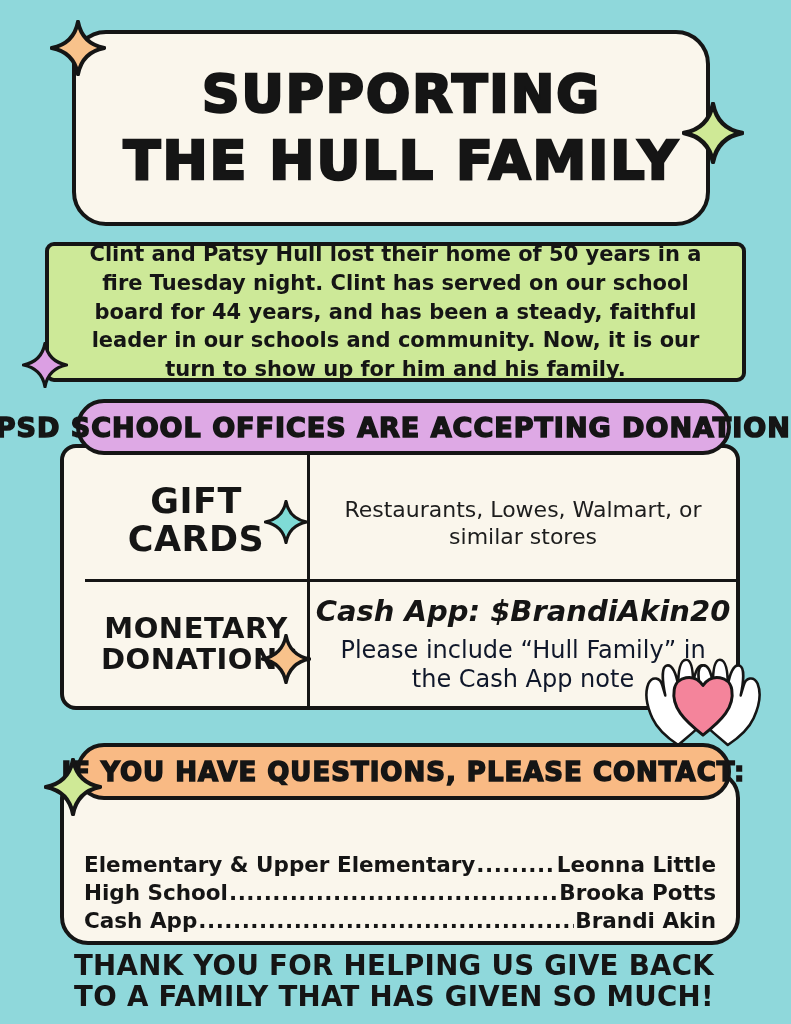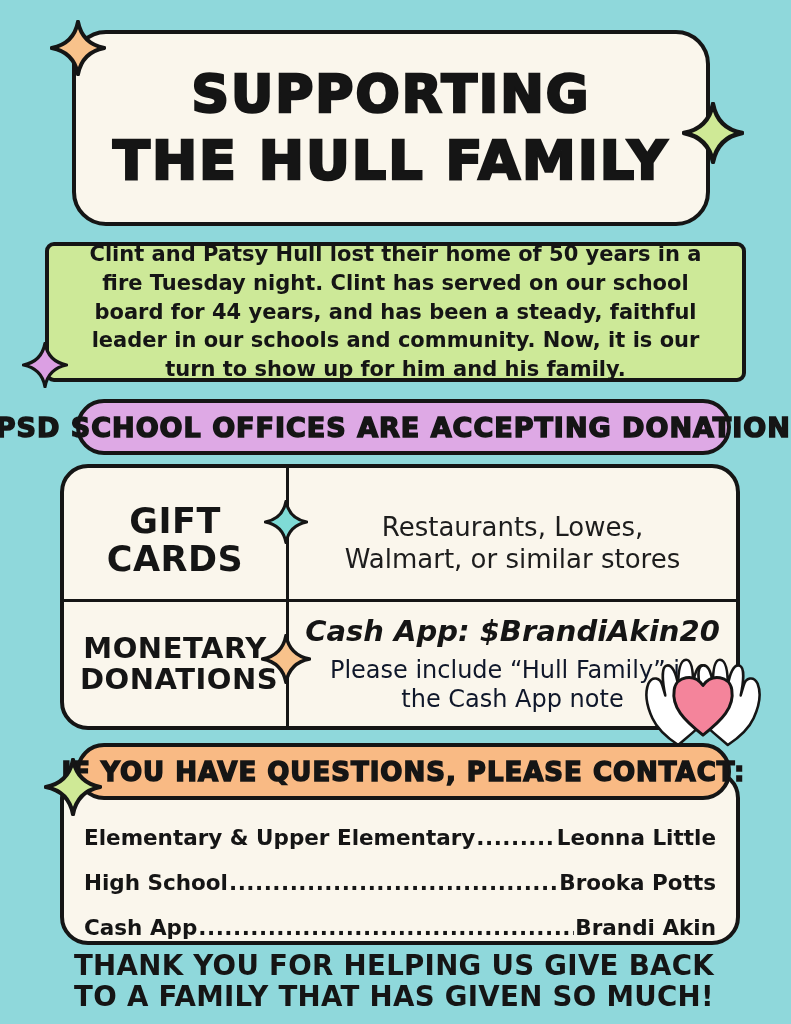--- a/index.html
+++ b/index.html
@@ -3,21 +3,21 @@
 <meta charset="utf-8">
 <style>
   :root{
     --bg:#8FD8DB; --card:#FAF6EC; --ink:#151515;
     --green:#CDE998; --purple:#DEA9E5; --orange:#F9BA84;
   }
   *{margin:0;padding:0;box-sizing:border-box;}
   body{background:#ffffff;font-family:"DejaVu Sans",sans-serif;}
   .poster{position:relative;width:791px;height:1024px;background:var(--bg);overflow:hidden;}
 
-  .box{position:absolute;background:var(--card);border:4px solid var(--ink);}
+  .box{position:absolute;background:var(--card);border:4px solid var(--ink);padding-left:21px;}
 
   
   .title-box{left:72px;top:30px;width:638px;height:196px;border-radius:34px;z-index:2;
     display:flex;flex-direction:column;align-items:center;justify-content:center;gap:14px;}
   .title-line{font-weight:bold;color:var(--ink);letter-spacing:2px;
     -webkit-text-stroke:2.6px var(--ink);paint-order:stroke fill;line-height:1;}
   .title-line.l1{font-size:52px;}
   .title-line.l2{font-size:54px;}
 
   
@@ -29,35 +29,35 @@
   .banner{position:absolute;left:76px;width:655px;border:4px solid var(--ink);border-radius:28px;z-index:4;
     display:flex;align-items:center;justify-content:center;}
   .banner-text{font-weight:bold;color:var(--ink);-webkit-text-stroke:1.5px var(--ink);
     paint-order:stroke fill;letter-spacing:1px;white-space:nowrap;}
   .banner-purple{top:399px;height:56px;background:var(--purple);}
   .banner-purple .banner-text{font-size:27px;}
   .banner-orange{top:743px;height:57px;background:var(--orange);}
   .banner-orange .banner-text{font-size:26px;}
 
   
-  .table-box{left:60px;top:464px;width:680px;height:266px;border-radius:28px;z-index:2;
+  .table-box{left:60px;top:444px;width:680px;height:266px;border-radius:16px;z-index:2;
     display:grid;grid-template-columns:225px 1fr;grid-template-rows:131px 1fr;}
   .cell{display:flex;flex-direction:column;align-items:center;justify-content:center;text-align:center;}
   .cell.c1{border-right:3px solid var(--ink);}
   .cell.r2{border-top:3px solid var(--ink);}
   .cell-label{font-weight:bold;color:var(--ink);line-height:1.08;letter-spacing:0.5px;}
   .cell-label.gift{font-size:35px;max-width:150px;padding-top:14px;}
   .cell-label.monetary{font-size:29px;max-width:190px;}
-  .cell-detail{font-size:26px;color:#1d1d1d;line-height:1.22;max-width:380px;margin-top:20px;}
+  .cell-detail{font-size:22px;color:#1d1d1d;line-height:1.22;max-width:380px;margin-top:20px;}
   .cell-detail-bold{font-size:29px;font-weight:bold;color:var(--ink);line-height:1.15;margin-bottom:8px;font-style:italic;}
   .cell-note{font-size:24px;color:#0f172a;line-height:1.2;max-width:380px;}
 
   
   .contacts-box{left:60px;top:770px;width:680px;height:175px;border-radius:28px;z-index:2;
-    display:flex;flex-direction:column;justify-content:flex-end;padding:0 20px 1px 20px;gap:20px;}
+    display:flex;flex-direction:column;justify-content:flex-end;padding:0 20px 8px 20px;gap:3px;}
   .contact-row{display:flex;align-items:baseline;font-size:21.5px;font-weight:bold;color:var(--ink);}
   .contact-label{white-space:nowrap;}
   .contact-dots{flex:1;overflow:hidden;white-space:nowrap;margin:0 1px;}
   .contact-dots::after{content:"....................................................................................................";letter-spacing:0.5px;}
   .contact-name{white-space:nowrap;}
 
   
   .footer{position:absolute;left:0;top:950px;width:787px;display:flex;justify-content:center;z-index:2;}
   .footer-text{max-width:672px;text-align:center;font-size:28.5px;font-weight:bold;color:var(--ink);
     line-height:1.1;letter-spacing:0.3px;transform:scaleX(0.97);transform-origin:center;}

